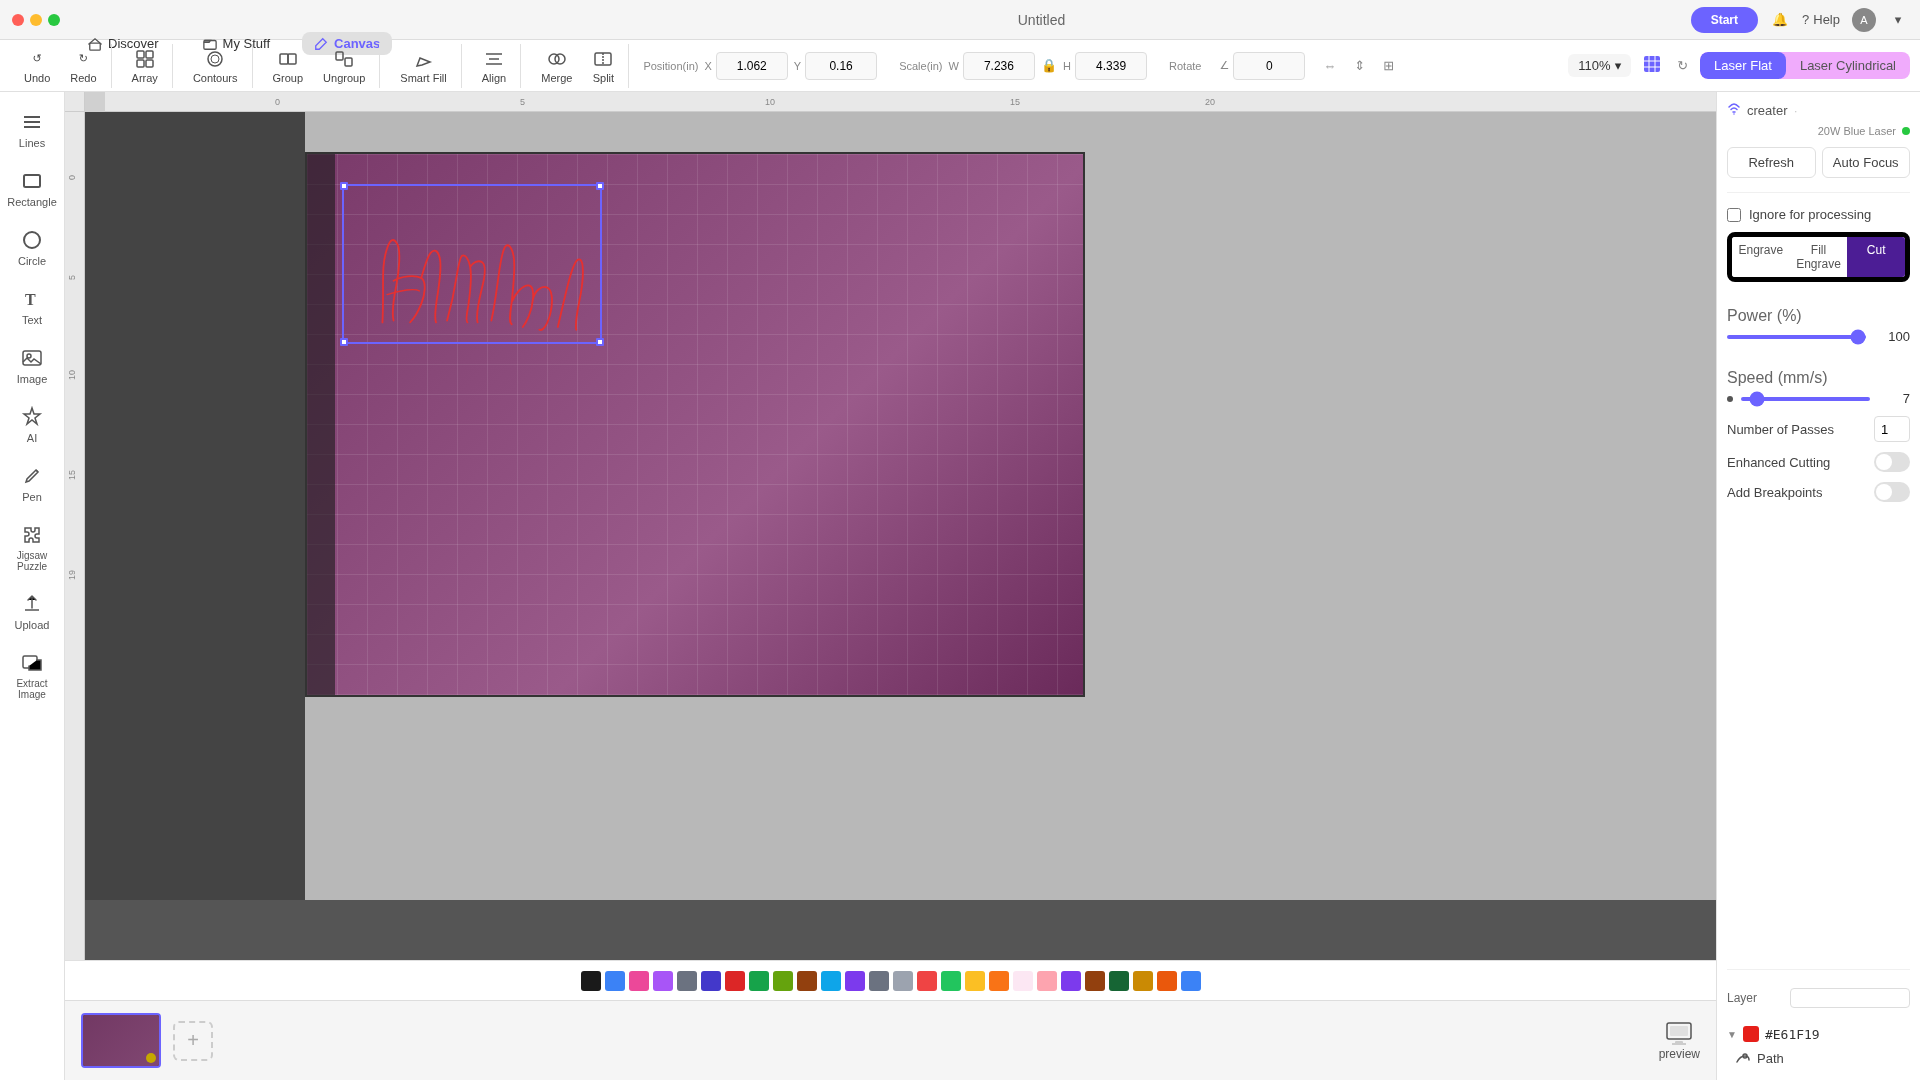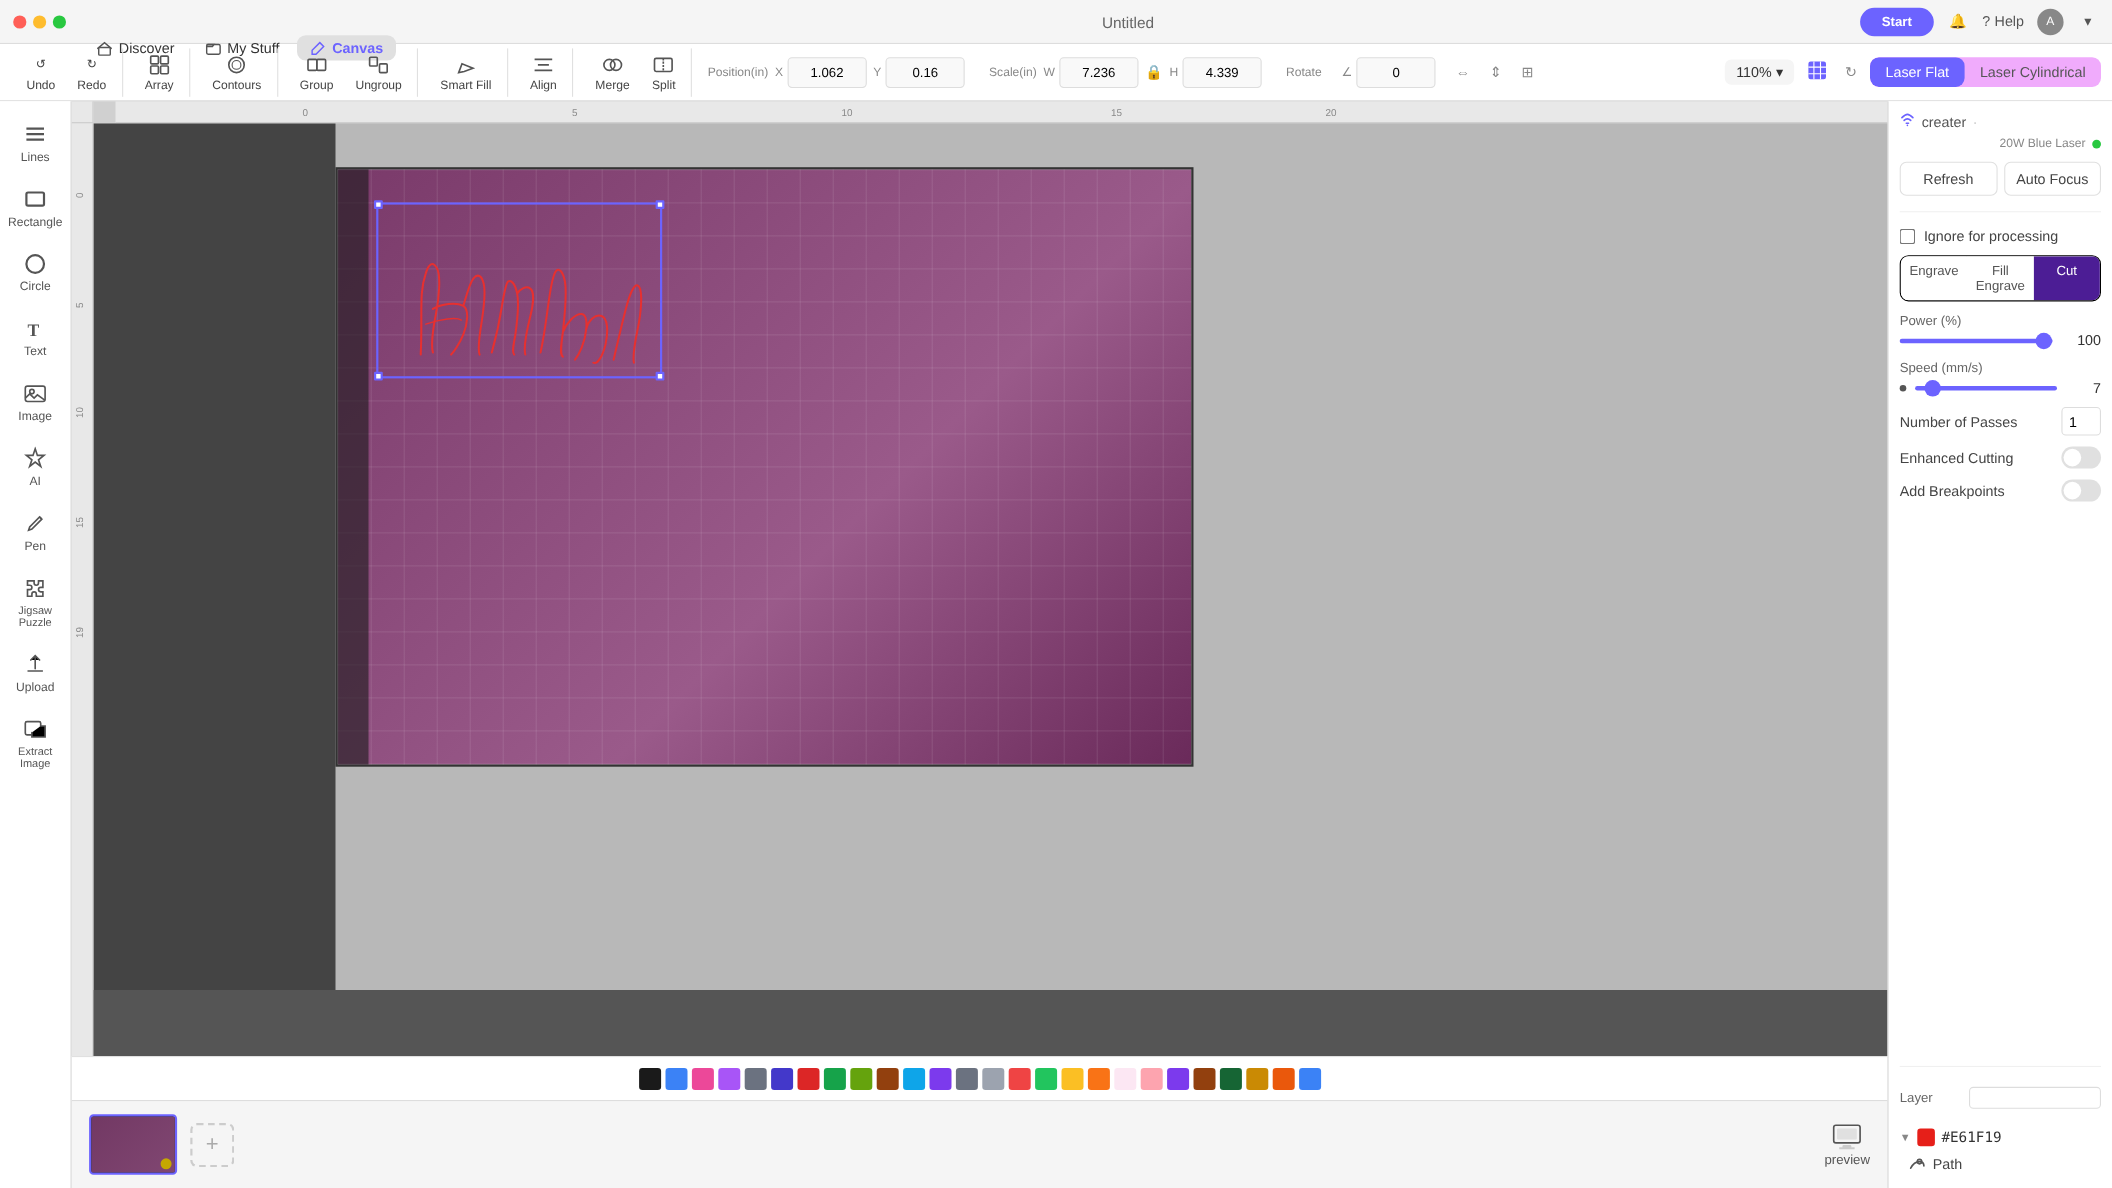--- a/index.html
+++ b/index.html
@@ -5,21 +5,21 @@
     * { margin: 0; padding: 0; box-sizing: border-box; }
     body { width: 1920px; height: 1080px; overflow: hidden; font-family: -apple-system, BlinkMacSystemFont, 'Segoe UI', sans-serif; background: #f0f0f0; font-size: 13px; color: #333; }
 
     
     .top-bar { display: flex; align-items: center; height: 40px; background: #f5f5f5; border-bottom: 1px solid #ddd; padding: 0 12px; gap: 8px; }
     .traffic-lights { display: flex; gap: 6px; align-items: center; margin-right: 8px; }
     .tl { width: 12px; height: 12px; border-radius: 50%; }
     .tl-red { background: #ff5f57; }
     .tl-yellow { background: #febc2e; }
     .tl-green { background: #28c840; }
-    .nav-tabs { display: flex; gap: 4px; margin-top: 48px; }
+    .nav-tabs { display: flex; gap: 20px; margin-top: 48px; }
     .nav-tab { display: flex; align-items: center; gap: 6px; padding: 4px 12px; border-radius: 8px; cursor: pointer; font-size: 13px; }
     .nav-tab.active { background: #e0e0e0; }
     .nav-tab svg { width: 14px; height: 14px; }
     .title-center { flex: 1; text-align: center; font-size: 14px; color: #666; }
     .top-right { display: flex; align-items: center; gap: 12px; margin-left: auto; }
     .start-btn { background: #6c63ff; color: white; border: none; border-radius: 20px; padding: 6px 20px; font-size: 12px; font-weight: 600; cursor: pointer; }
     .top-icon { width: 20px; height: 20px; display: flex; align-items: center; justify-content: center; cursor: pointer; color: #555; }
     .help-btn { display: flex; align-items: center; gap: 4px; cursor: pointer; color: #555; font-size: 13px; }
     .avatar { width: 24px; height: 24px; border-radius: 50%; background: #888; display: flex; align-items: center; justify-content: center; color: white; font-size: 11px; }
 
@@ -80,24 +80,24 @@
     
     .right-panel { width: 204px; background: white; border-left: 1px solid #e0e0e0; display: flex; flex-direction: column; padding: 10px; gap: 10px; overflow-y: auto; }
     .panel-header { display: flex; align-items: center; justify-content: space-between; margin-bottom: 4px; }
     .device-name { display: flex; align-items: center; gap: 6px; font-size: 13px; color: #555; }
     .wifi-icon { color: #6c63ff; }
     .power-dot { width: 8px; height: 8px; border-radius: 50%; background: #28c840; display: inline-block; }
     .panel-row { display: flex; gap: 6px; }
     .panel-btn { flex: 1; padding: 7px; border: 1px solid #e0e0e0; border-radius: 6px; text-align: center; cursor: pointer; font-size: 13px; color: #444; background: white; }
     .checkbox-row { display: flex; align-items: center; gap: 8px; font-size: 13px; color: #444; }
     .checkbox-row input { width: 14px; height: 14px; }
-    .process-tabs { display: flex; border: 1px solid #000000; border-radius: 8px; overflow: hidden; }
+    .process-tabs { display: flex; border: 5px solid #000000; border-radius: 8px; overflow: hidden; }
     .process-tab { flex: 1; padding: 6px 4px; text-align: center; font-size: 12px; cursor: pointer; color: #555; background: white; }
     .process-tab.active { background: #4c1d95; color: white; }
-    .param-label { font-size: 12px; color: #666; margin-bottom: 4px; }
+    .param-label { font-size: 16px; color: #666; margin-bottom: 4px; margin-top: 15px; }
     .slider-row { display: flex; align-items: center; gap: 8px; }
     .slider { flex: 1; height: 4px; border-radius: 2px; background: linear-gradient(to right, #6c63ff 100%, #e0e0e0 100%); appearance: none; cursor: pointer; }
     .slider-val { width: 36px; font-size: 13px; text-align: right; color: #333; }
     .param-input { width: 36px; height: 26px; border: 1px solid #ddd; border-radius: 4px; text-align: center; font-size: 13px; }
     .toggle-row { display: flex; align-items: center; justify-content: space-between; font-size: 13px; color: #444; }
     .toggle { width: 36px; height: 20px; background: #e0e0e0; border-radius: 10px; cursor: pointer; position: relative; }
     .toggle::after { content: ''; position: absolute; width: 16px; height: 16px; background: white; border-radius: 50%; top: 2px; left: 2px; transition: 0.2s; }
     .divider { height: 1px; background: #f0f0f0; margin: 4px 0; }
     .layer-section { margin-top: 4px; }
     .layer-header { display: flex; align-items: center; justify-content: space-between; font-size: 12px; color: #666; margin-bottom: 14px; }

